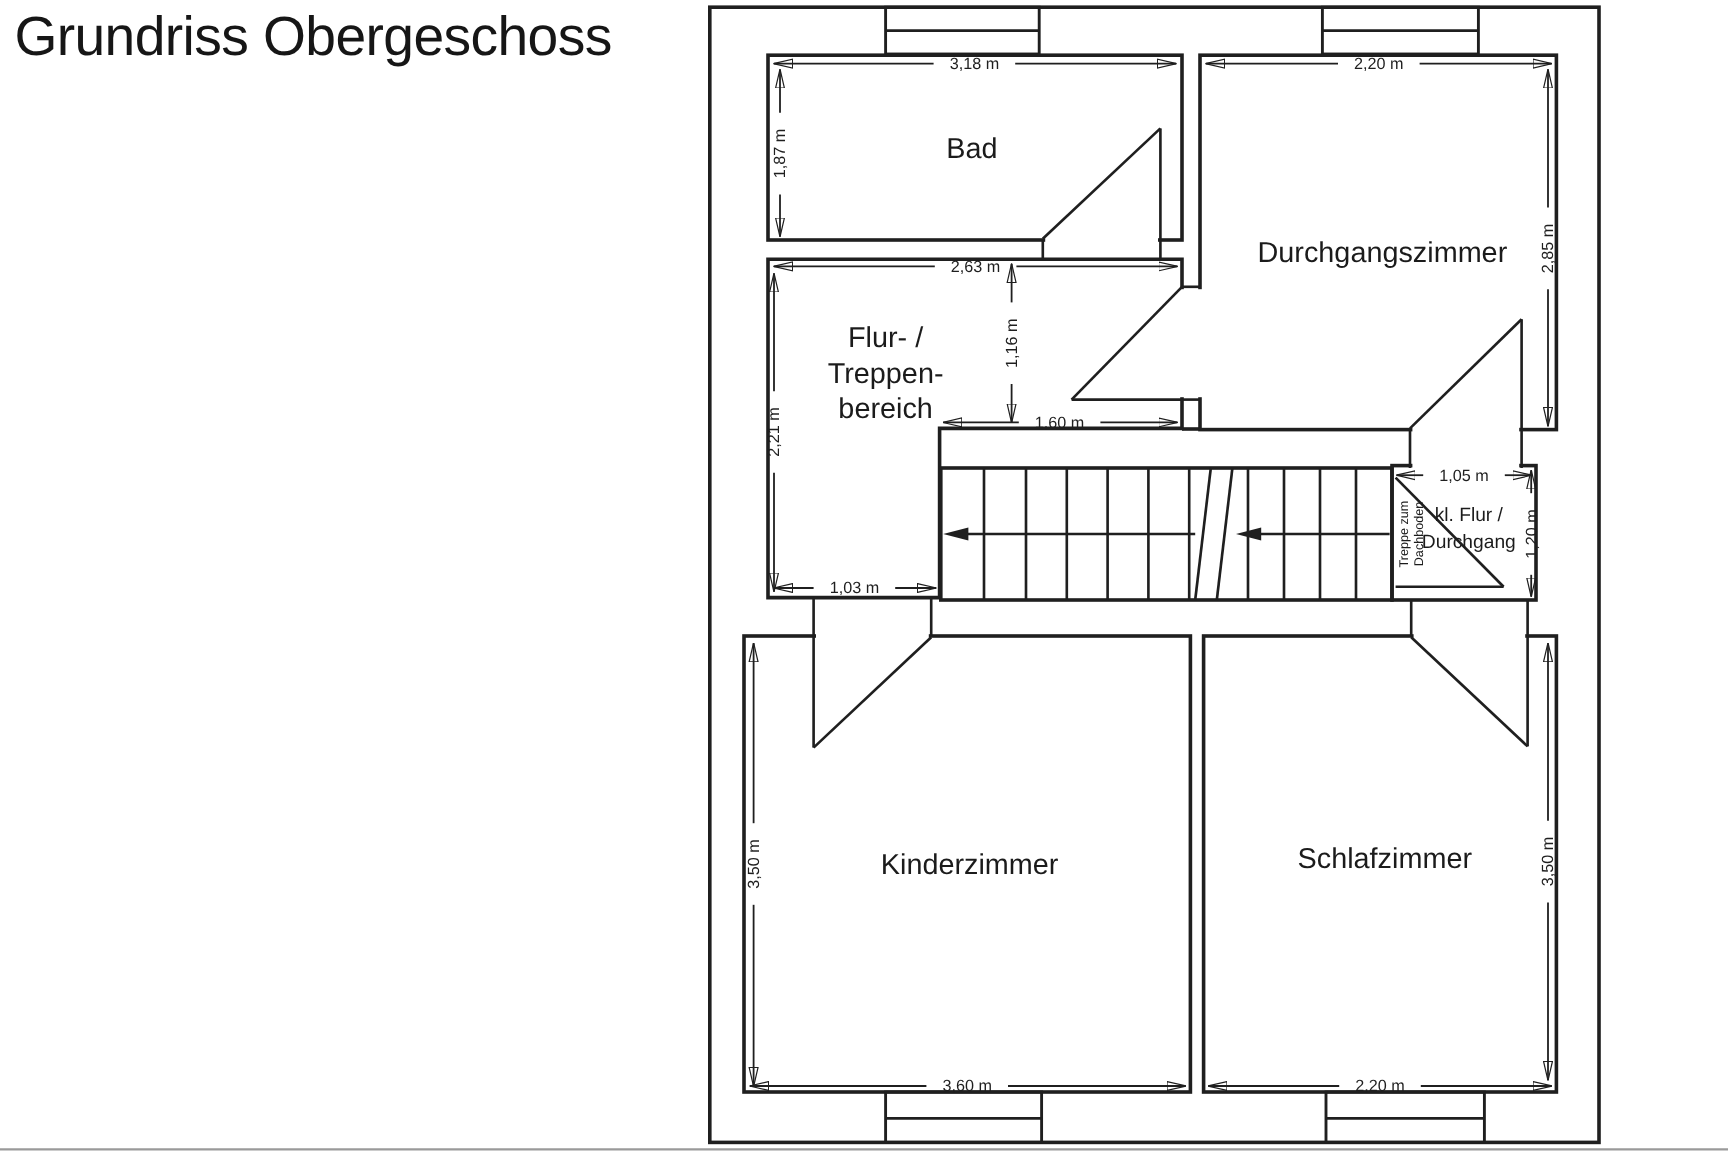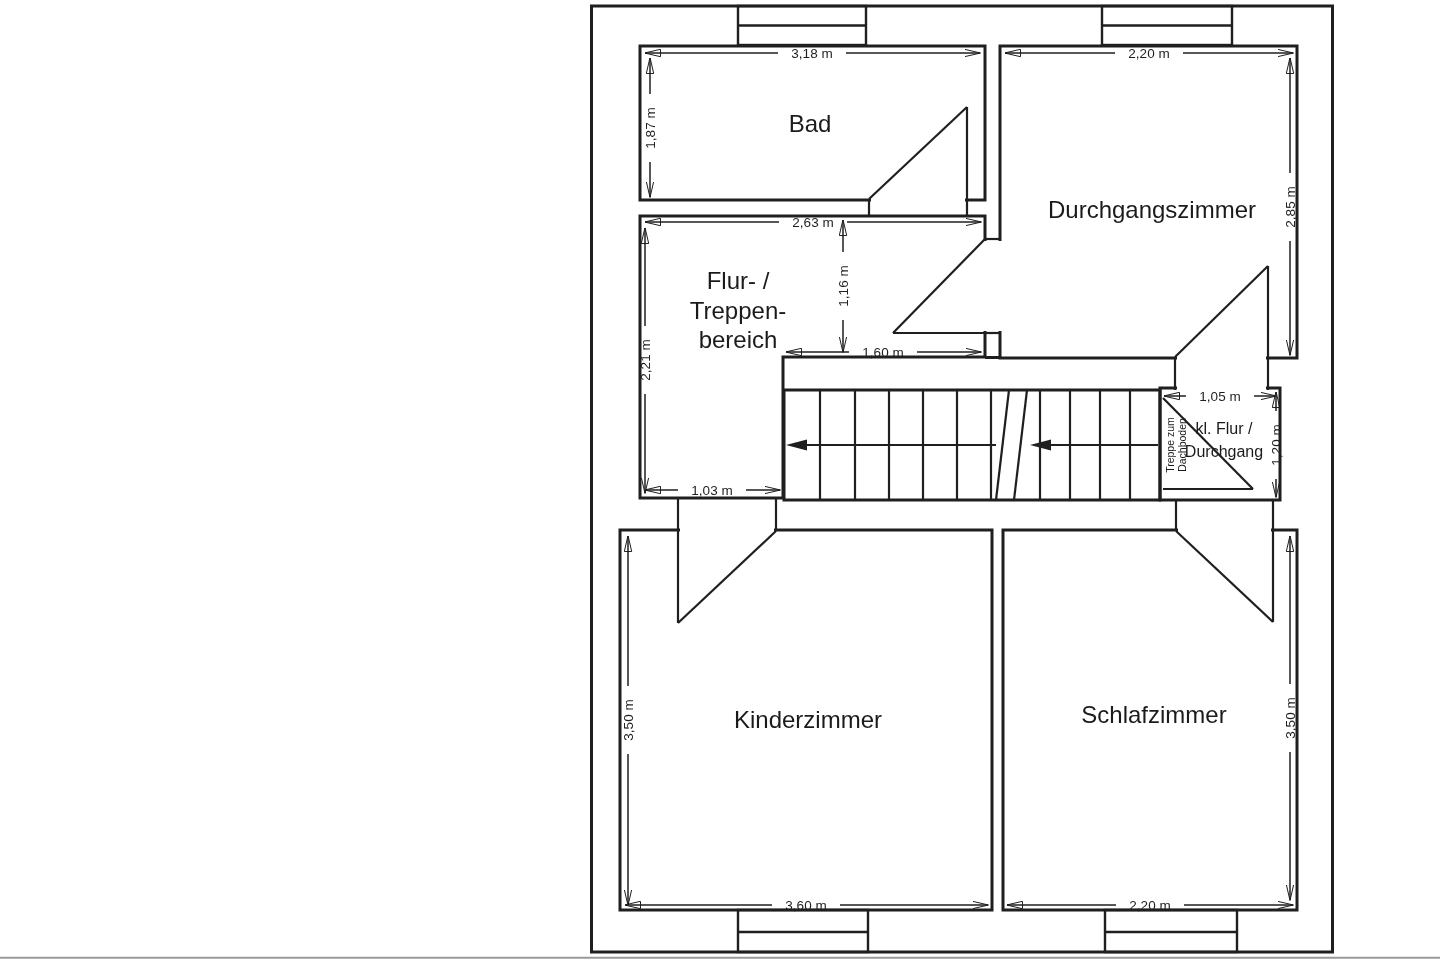--- a/index.html
+++ b/index.html
@@ -20,20 +20,21 @@
   .roomtext{font-size:24px;fill:#1b1b1b;stroke:none;text-anchor:middle;}
   .smallroomtext{font-size:16px;fill:#1b1b1b;stroke:none;text-anchor:middle;}
   .tinytext{font-size:10.5px;fill:#1b1b1b;stroke:none;text-anchor:middle;}
   .edge{stroke:#9a9a9a;stroke-width:2;}
 </style>
 </head>
 <body>
 
 <div class="canvas">
 
+  <div class="title">Grundriss Obergeschoss</div>
 
   <svg width="1440" height="960" viewBox="0 0 1440 960">
     <defs>
       <marker id="arr" viewBox="0 0 16 9" refX="15.5" refY="4.5" markerWidth="16" markerHeight="9" markerUnits="userSpaceOnUse" orient="auto-start-reverse">
         <path d="M16,4.5 L0,0.8 L0,8.2 Z" fill="#1f1f1f" stroke="none"></path>
       </marker>
     </defs>
 
     <g>
       <rect class="wall" x="591.5" y="6" width="741" height="946"></rect>

